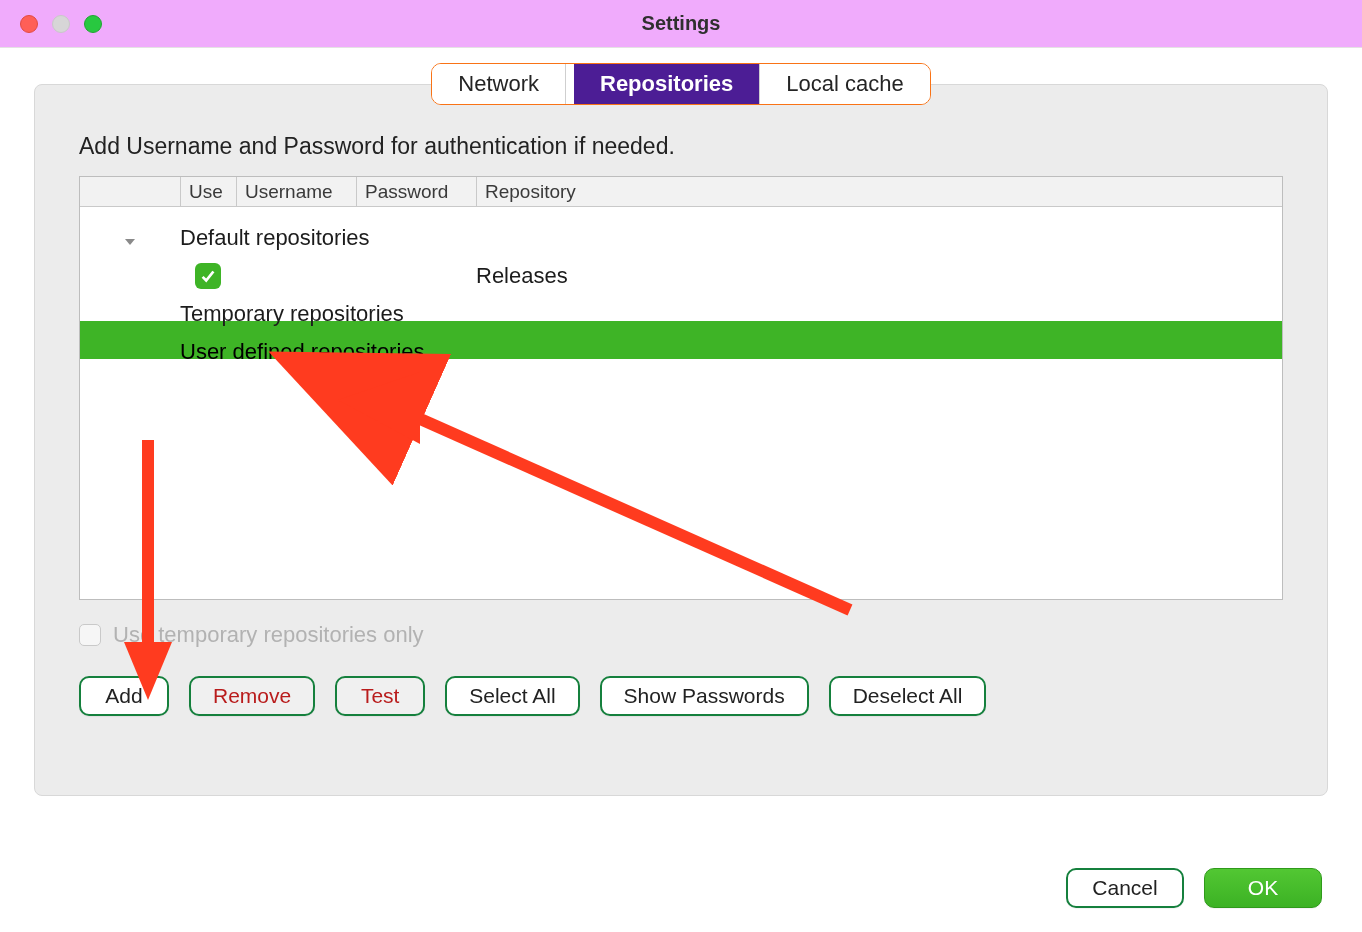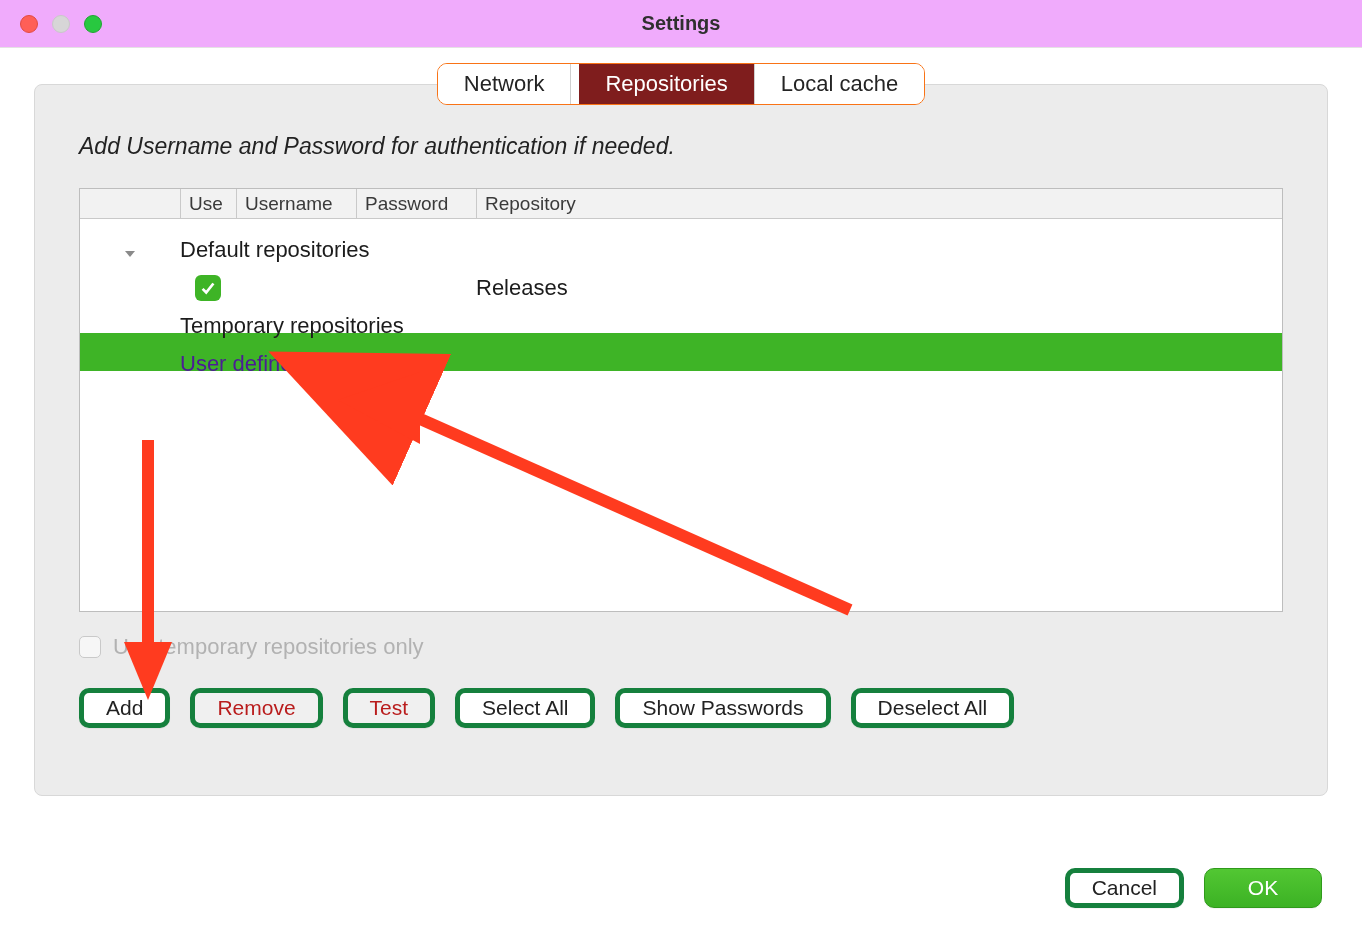--- a/index.html
+++ b/index.html
@@ -68,31 +68,30 @@
     font-size: 22px;
     color: #242424;
     background: #fff;
     border: none;
     border-right: 1px solid #cfcfcf;
     display: flex; align-items: center;
     cursor: pointer;
   }
   .seg-btn:last-child { border-right: none; }
   .seg-btn.active {
-    background: #7f1d1d;
+    background: #4c1d95;
     color: #fff;
-    font-weight: 400;
+    font-weight: 700;
     margin-left: 8px;
   }
   .instruction {
     font-size: 23px;
     color: #222;
     margin-top: 6px;
-    margin-bottom: 28px;
-    font-style: italic;
+    margin-bottom: 16px;
   }
   
   .table-box {
     background: #fff;
     border: 1px solid #bdbdbd;
     height: 424px;
     position: relative;
   }
   .thead {
     display: flex;
@@ -119,21 +118,21 @@
   .trow .cell { display:flex; align-items:center; height:100%;margin-top:24px; }
   .trow .cell.toggle { width:100px; justify-content:center; }
   .trow .cell.use { width:56px; justify-content:center; }
   .trow .cell.user { width:120px; }
   .trow .cell.pass { width:120px; }
   .trow .cell.repo { flex:1; }
   .group-row { font-weight: 400; }
   .group-row .label { padding-left: 0; }
   .group-row.selected {
     background: #3eb426;
-    color: #4c1d95;
+    color: #000000;
   }
   .chev {
     width: 16px; height: 16px;
     display:inline-block;
   }
   .chev svg { width:100%; height:100%; fill:#8a8a8a;}
   .check {
     width: 26px; height: 26px; border-radius:6px;
     background: #3eb426; display:flex; align-items:center; justify-content:center;
   }
@@ -151,21 +150,21 @@
   }
 
   
   .btn-row {
     display:flex; gap:20px; margin-top: 28px;
   }
   .btn {
     height: 40px;
     min-width: 90px;
     padding: 0 22px;
-    border:5px solid #15803d;
+    border:2px solid #15803d;
     border-radius: 10px;
     background: #fff;
     font-size: 21px;
     color:#222;
     cursor:pointer;
     box-shadow: 0 1px 1px rgba(0,0,0,0.05);
   }
   .btn.disabled { color:#b91c1c; background:#f0f0f0; cursor:default;}
   .btn.primary {
     background: linear-gradient(#52c733,#3cb224);

